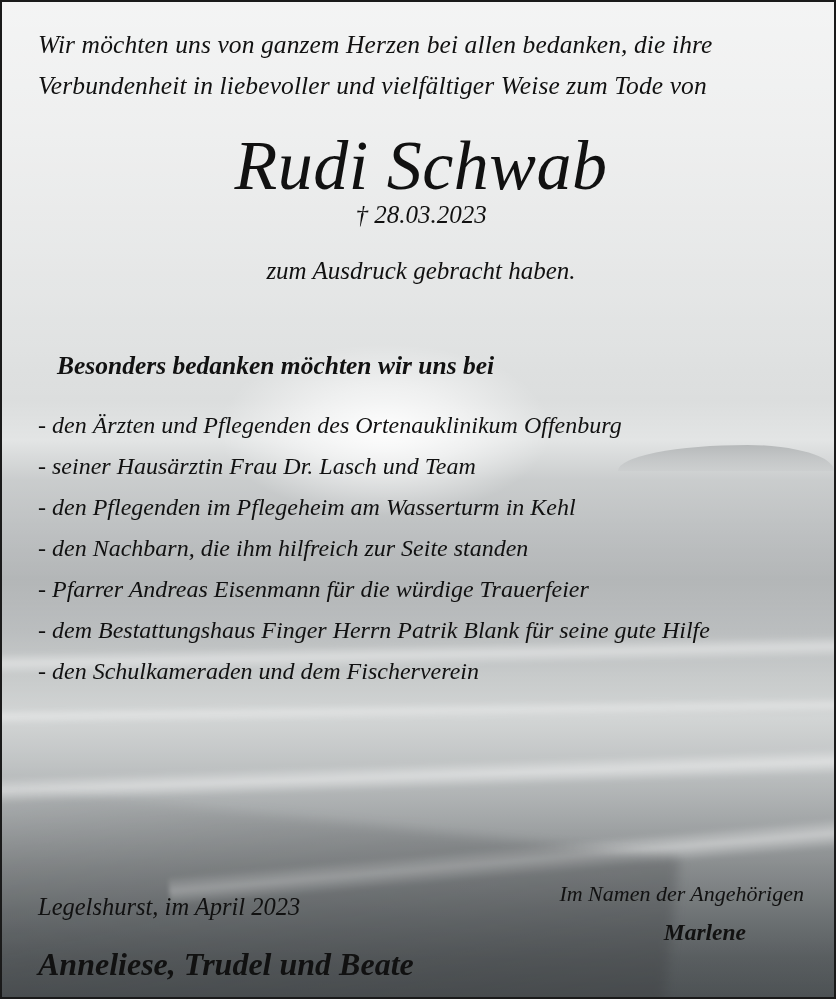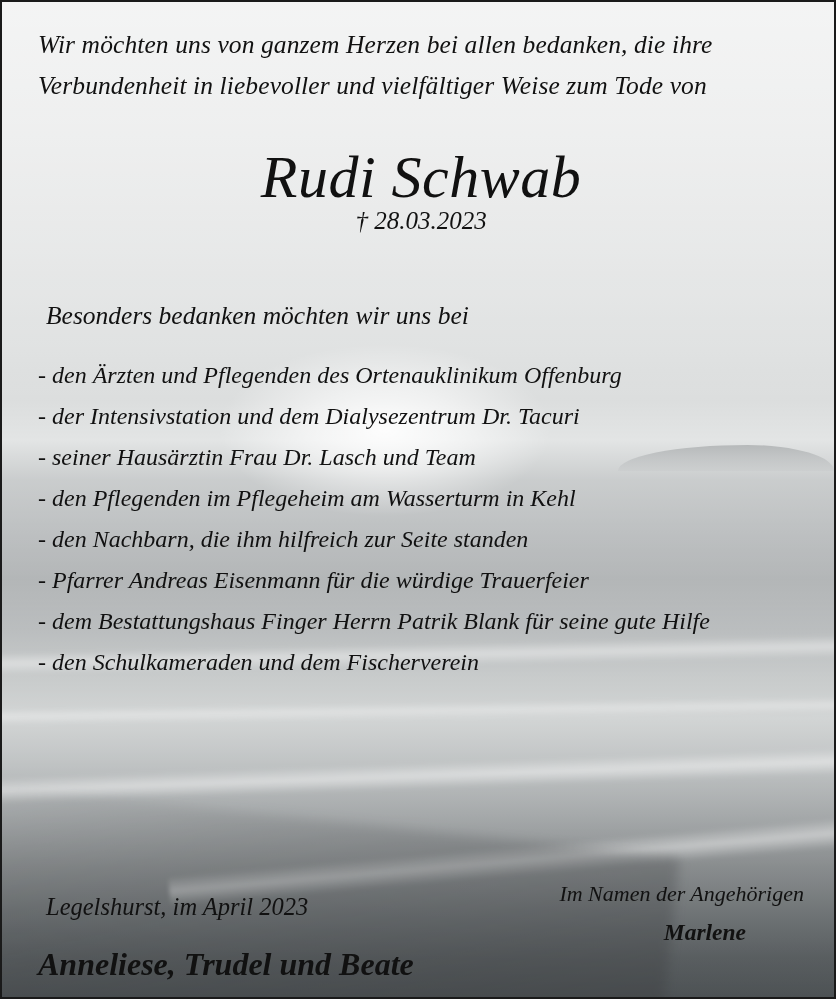--- a/index.html
+++ b/index.html
@@ -97,61 +97,62 @@
   }
   .intro {
     font-style: italic;
     font-size: 25.5px;
     line-height: 1.62;
     letter-spacing: 0.1px;
   }
   .name {
     text-align: center;
     font-style: italic;
-    font-size: 60px;
+    font-size: 70px;
     line-height: 1;
-    margin-top: 40px;
+    margin-top: 24px;
     letter-spacing: 0.5px;
   }
   .date {
     text-align: center;
     font-style: italic;
     font-size: 25px;
   }
   .expressed {
     text-align: center;
     font-style: italic;
     font-size: 25px;
     margin-top: 28px;
   }
   .thanks-head {
     font-style: italic;
-    font-weight: normal;
+    font-weight: bold;
     font-size: 25.5px;
     margin-top: 66px;
     padding-left: 8px;
+    margin-left: 11px;
   }
   .thanks-list {
     margin-top: 24px;
   }
   .thanks-item {
     font-style: italic;
     font-size: 24px;
     line-height: 1.0;
     padding: 8.5px 0;
   }
   .footer {
     position: absolute;
     left: 36px;
     right: 30px;
     bottom: 14px;
   }
   .place {
     position: absolute;
-    left: 8px;
+    left: 0;
     bottom: 62px;
     font-style: italic;
     font-size: 24.5px;
   }
   .behalf {
     text-align: right;
     font-style: italic;
     font-size: 22px;
     margin-bottom: 12px;
   }
@@ -187,26 +188,26 @@
 
     <div class="intro">
       <div>Wir möchten uns von ganzem Herzen bei allen bedanken, die ihre</div>
       <div>Verbundenheit in liebevoller und vielfältiger Weise zum Tode von</div>
     </div>
 
     <div class="name">Rudi Schwab</div>
 
     <div class="date">† 28.03.2023</div>
 
+    <div class="expressed">zum Ausdruck gebracht haben.</div>
 
     <div class="thanks-head">Besonders bedanken möchten wir uns bei</div>
 
     <div class="thanks-list">
       <div class="thanks-item">- den Ärzten und Pflegenden des Ortenauklinikum Offenburg</div>
-      <div class="thanks-item">- der Intensivstation und dem Dialysezentrum Dr. Tacuri</div>
       <div class="thanks-item">- seiner Hausärztin Frau Dr. Lasch und Team</div>
       <div class="thanks-item">- den Pflegenden im Pflegeheim am Wasserturm in Kehl</div>
       <div class="thanks-item">- den Nachbarn, die ihm hilfreich zur Seite standen</div>
       <div class="thanks-item">- Pfarrer Andreas Eisenmann für die würdige Trauerfeier</div>
       <div class="thanks-item">- dem Bestattungshaus Finger Herrn Patrik Blank für seine gute Hilfe</div>
       <div class="thanks-item">- den Schulkameraden und dem Fischerverein</div>
     </div>
 
     <div class="footer">
       <div class="place">Legelshurst, im April 2023</div>

